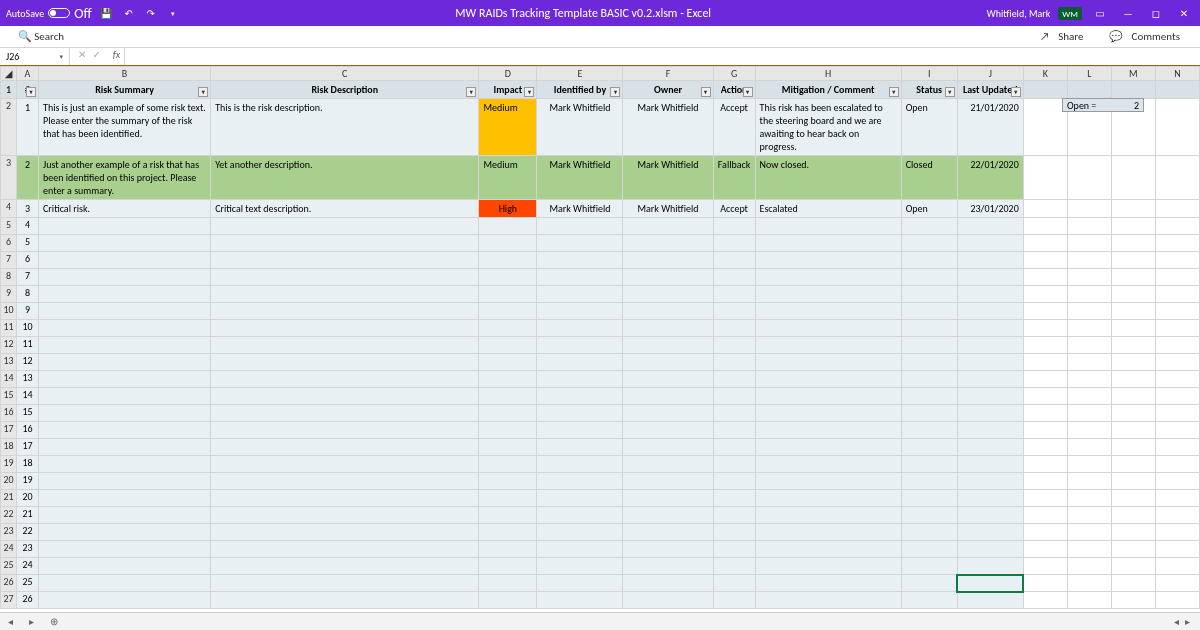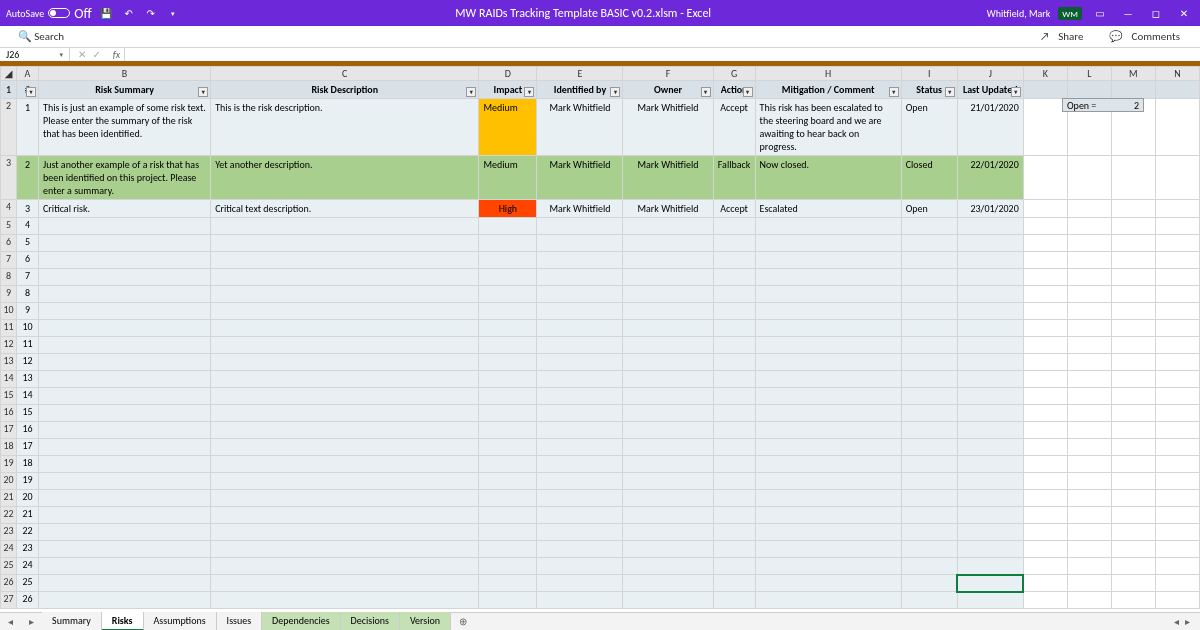--- a/index.html
+++ b/index.html
@@ -17,21 +17,21 @@
 .user-badge { background: #0a5d30; padding: 1px 4px; border-radius: 2px; font-size: 9px; }
 .win-btn { width: 20px; text-align: center; }
 
 
 .ribbon { background: #fff; height: 22px; border-bottom: 1px solid #d4d4d4; display: flex; align-items: center; padding: 0 8px; font-size: 11px; }
 .ribbon-tab { padding: 0 10px; color: #333; line-height: 22px; }
 .ribbon-right { margin-left: auto; display: flex; gap: 8px; color: #333; }
 .ribbon-right span { padding: 0 6px; }
 
 
-.formula-row { height: 18px; display: flex; align-items: center; border-bottom: 5px solid #a16207; background: #fff; }
+.formula-row { height: 18px; display: flex; border-bottom: 1px solid #a16207; background: #fff; }
 .name-box { width: 70px; border-right: 1px solid #d4d4d4; padding: 0 6px; font-size: 10px; display: flex; align-items: center; }
 .name-box-dd { margin-left: auto; font-size: 7px; color: #666; }
 .fx-btns { display: flex; gap: 6px; padding: 0 8px; color: #aaa; font-size: 10px; }
 .fx-label { font-style: italic; font-size: 10px; color: #666; padding: 0 4px; border-right: 1px solid #d4d4d4; }
 .formula-input { flex: 1; padding: 0 6px; font-size: 10px; }
 
 
 .sheet-area { display: flex; height: 560px; }
 .sheet { flex: 1; overflow: hidden; }
 table { border-collapse: collapse; width: 100%; table-layout: fixed; }
@@ -635,27 +635,18 @@
 </div>
 
 <div class="info-box">
   <span>Open =</span>
   <span>2</span>
 </div>
 
 <div class="sheet-tabs">
   <div class="tab-nav">◂</div>
   <div class="tab-nav">▸</div>
-  <div id="sheet-tabs-container" style="display:flex">
-      <div class="tab">Summary</div>
-      <div class="tab active">Risks</div>
-      <div class="tab">Assumptions</div>
-      <div class="tab">Issues</div>
-      <div class="tab colored">Dependencies</div>
-      <div class="tab colored">Decisions</div>
-      <div class="tab colored">Version</div>
-    </div>
   <div class="tab-add">⊕</div>
   <div class="scroll-right">
     <span>◂</span>
     <span>▸</span>
   </div>
 </div>
 
 </body></html>

